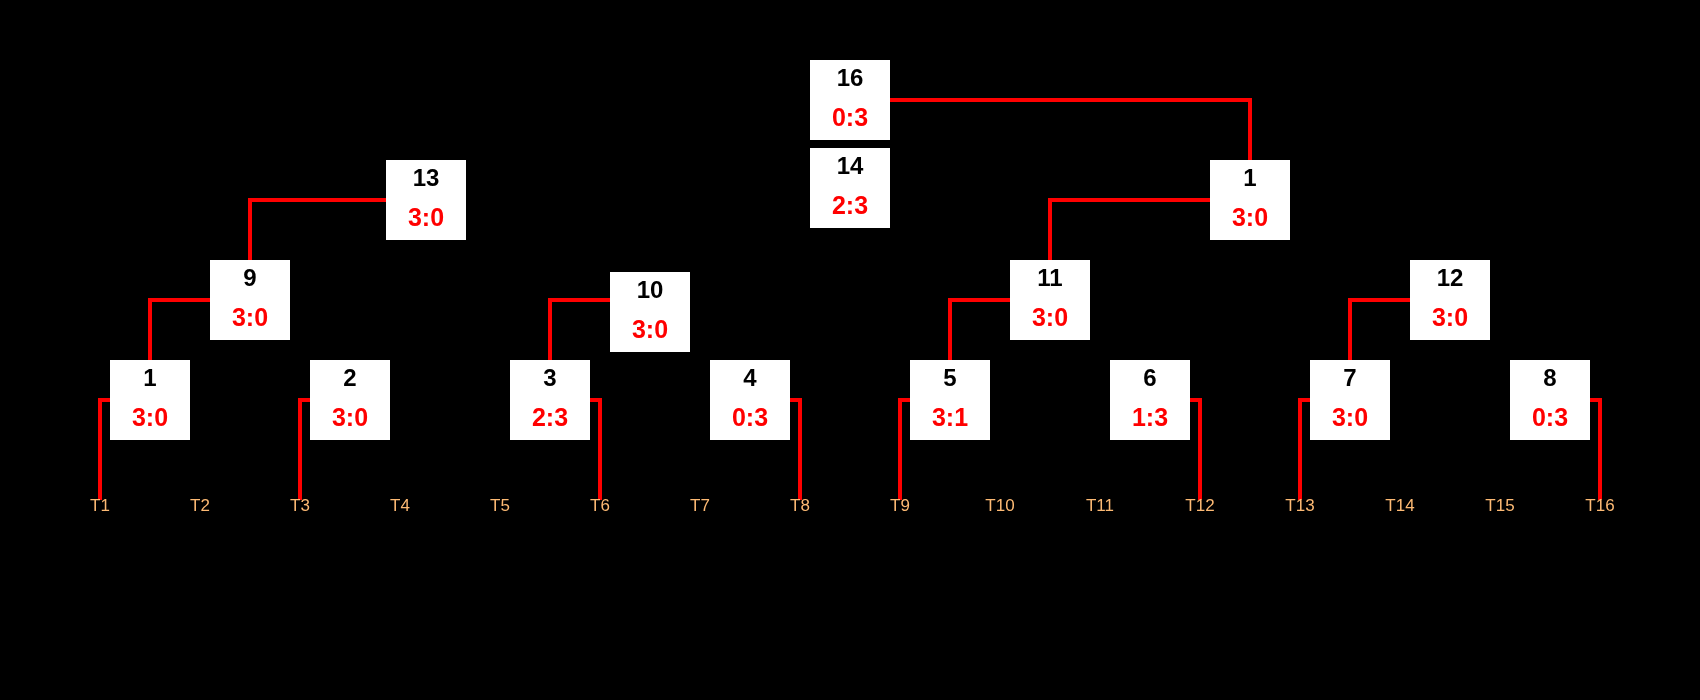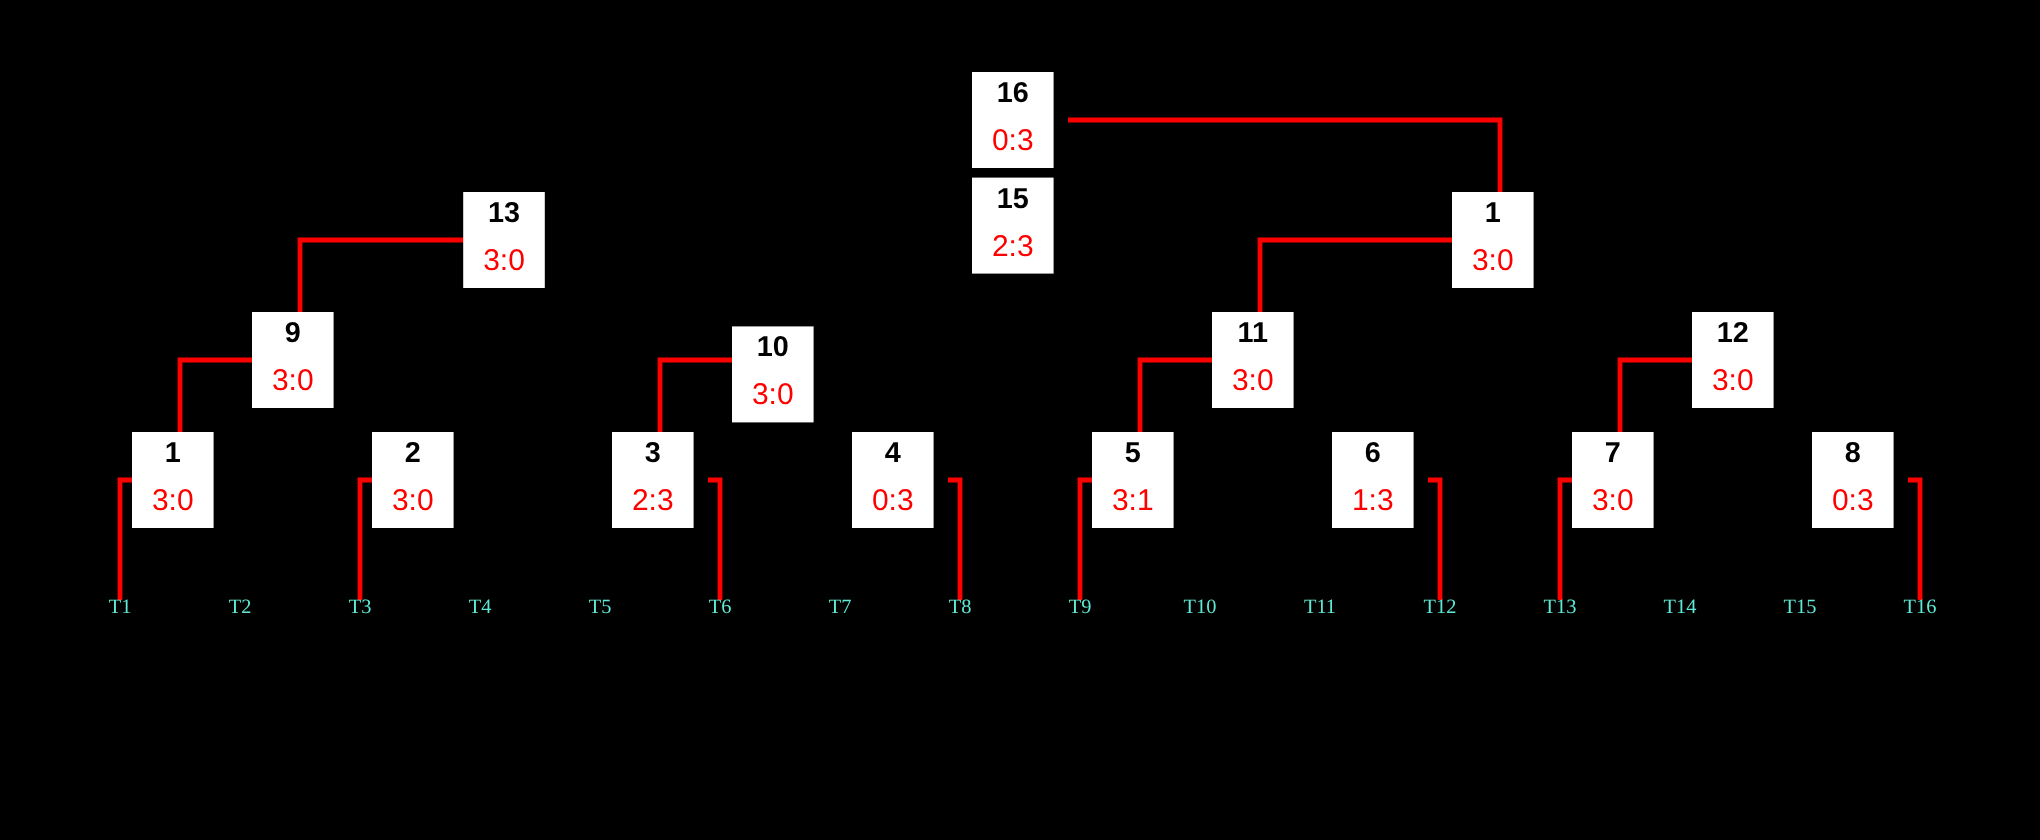--- a/index.html
+++ b/index.html
@@ -6,39 +6,39 @@
   .stage{
     position:relative;
     width:1700px;height:700px;
     background:#000000;
     overflow:hidden;
     font-family:"Liberation Sans",sans-serif;
   }
   .connectors{position:absolute;left:0;top:0;width:1700px;height:700px;}
   .match-box{
     position:absolute;
-    width:68px;height:80px;
+    width:80px;height:80px;
     background:#ffffff;
     display:flex;flex-direction:column;align-items:center;
     text-align:center;
   }
   .match-number{
     height:36px;line-height:36px;
     font-size:24px;font-weight:bold;color:#000000;
   }
   .match-score{
     height:44px;line-height:42px;
-    font-size:25px;font-weight:400;color:#ff0000;
+    font-size:25px;font-weight:700;color:#ff0000;
   }
   .team-label{
     position:absolute;
     top:497px;height:18px;line-height:18px;
     transform:translateX(-50%);
-    font-family:Liberation Serif, serif;
-    font-size:17px;color:#5eead4;
+    font-family:Liberation Sans, sans-serif;
+    font-size:17px;color:#fdba74;
     white-space:nowrap;
   }
 </style>
 </head>
 <body>
 
 <div class="stage">
 
   <svg class="connectors" width="1700" height="700" viewBox="0 0 1700 700" fill="none" stroke="#ff0000" stroke-width="4">
     <path d="M 890 100 H 1250 V 160"></path>
@@ -56,21 +56,21 @@
     <path d="M 1190 400 H 1200 V 500"></path>
     <path d="M 1310 400 H 1300 V 500"></path>
     <path d="M 1590 400 H 1600 V 500"></path>
   </svg>
 
   <div class="match-box" style="left:810px;top:60px">
     <div class="match-number">16</div>
     <div class="match-score">0:3</div>
   </div>
   <div class="match-box" style="left:810px;top:148px">
-    <div class="match-number">15</div>
+    <div class="match-number">14</div>
     <div class="match-score">2:3</div>
   </div>
 
   <div class="match-box" style="left:386px;top:160px">
     <div class="match-number">13</div>
     <div class="match-score">3:0</div>
   </div>
   <div class="match-box" style="left:1210px;top:160px">
     <div class="match-number">1</div>
     <div class="match-score">3:0</div>

